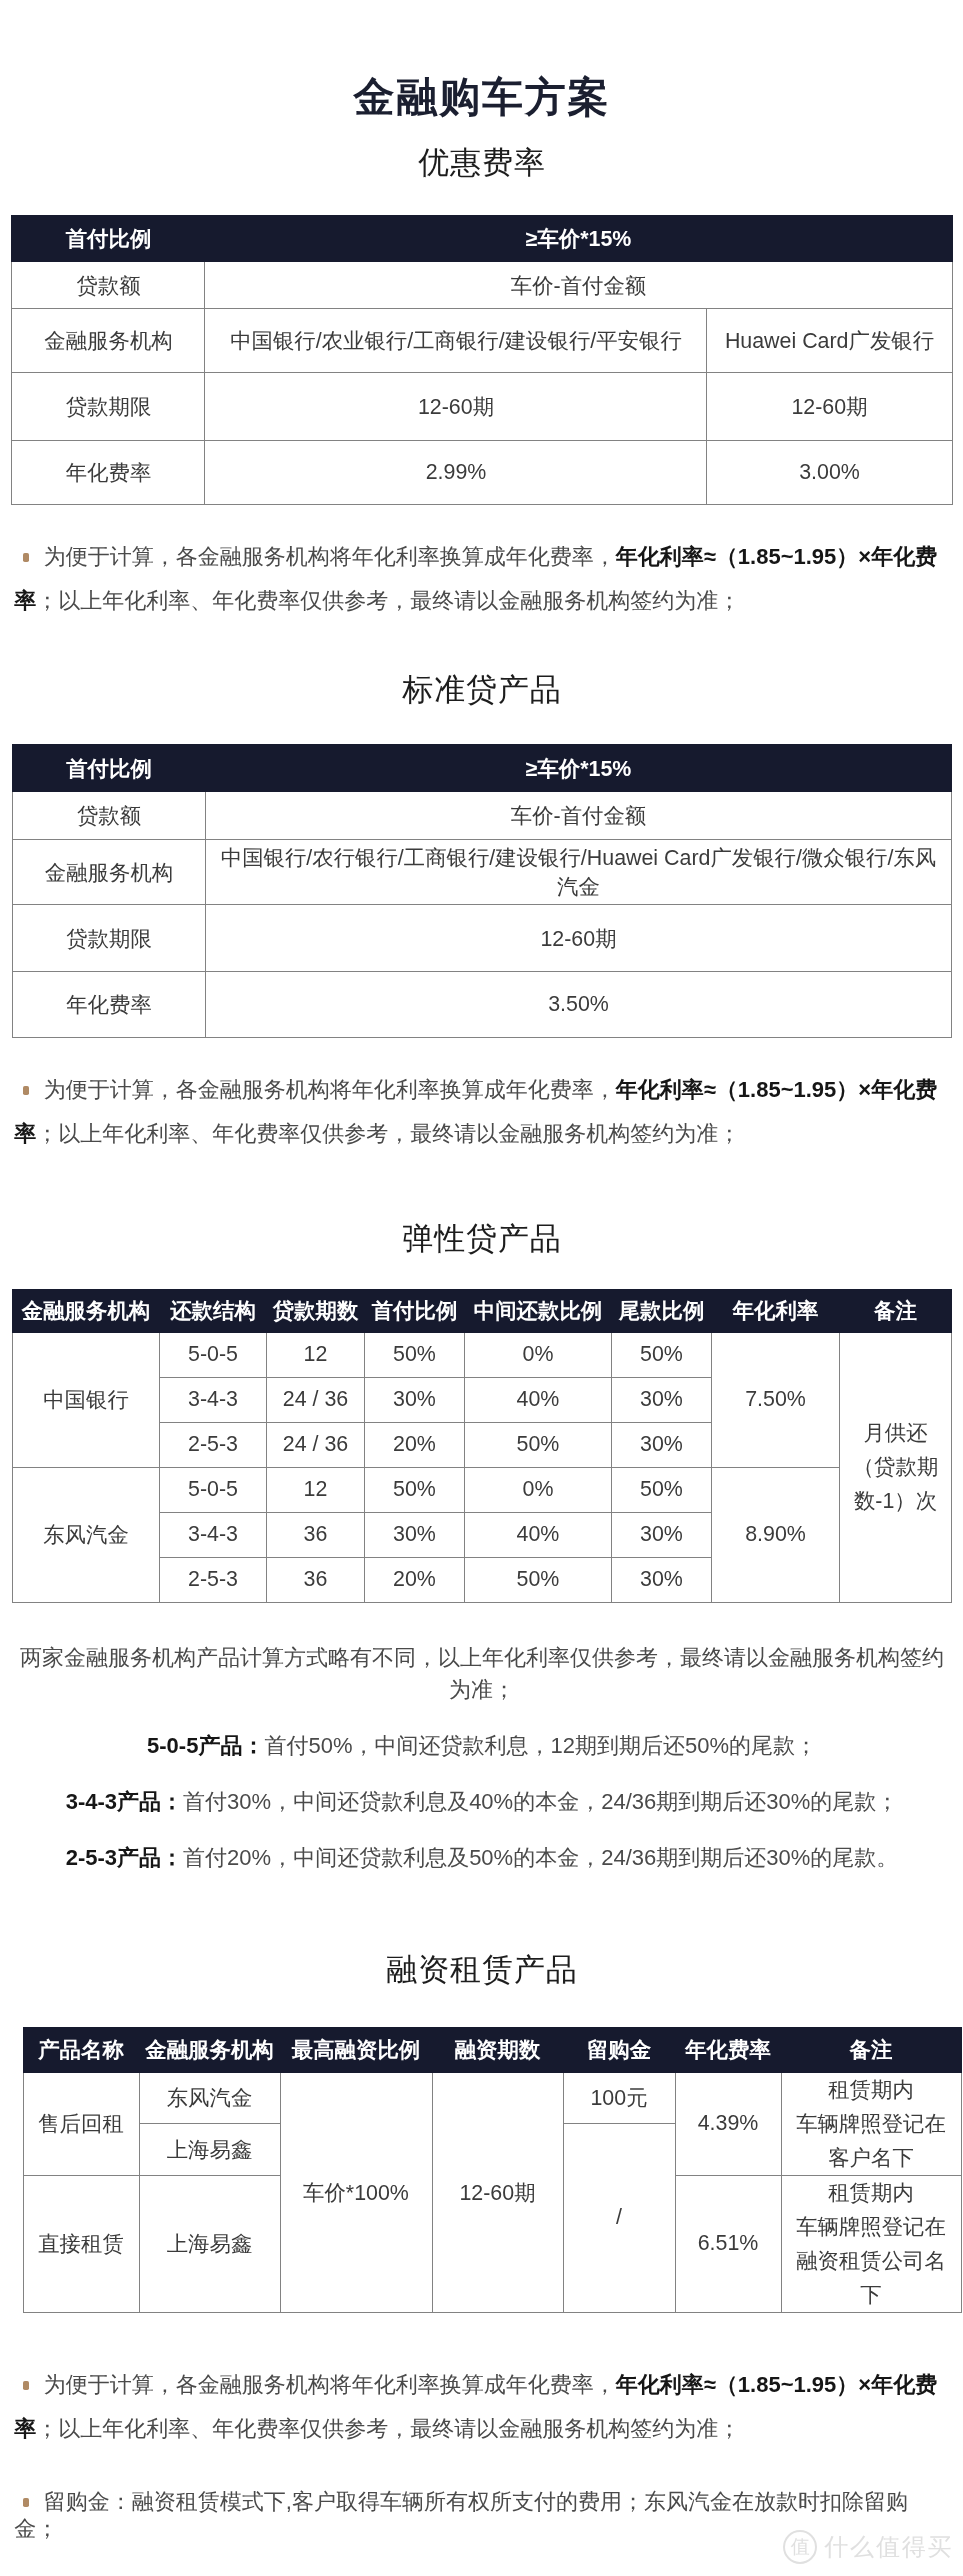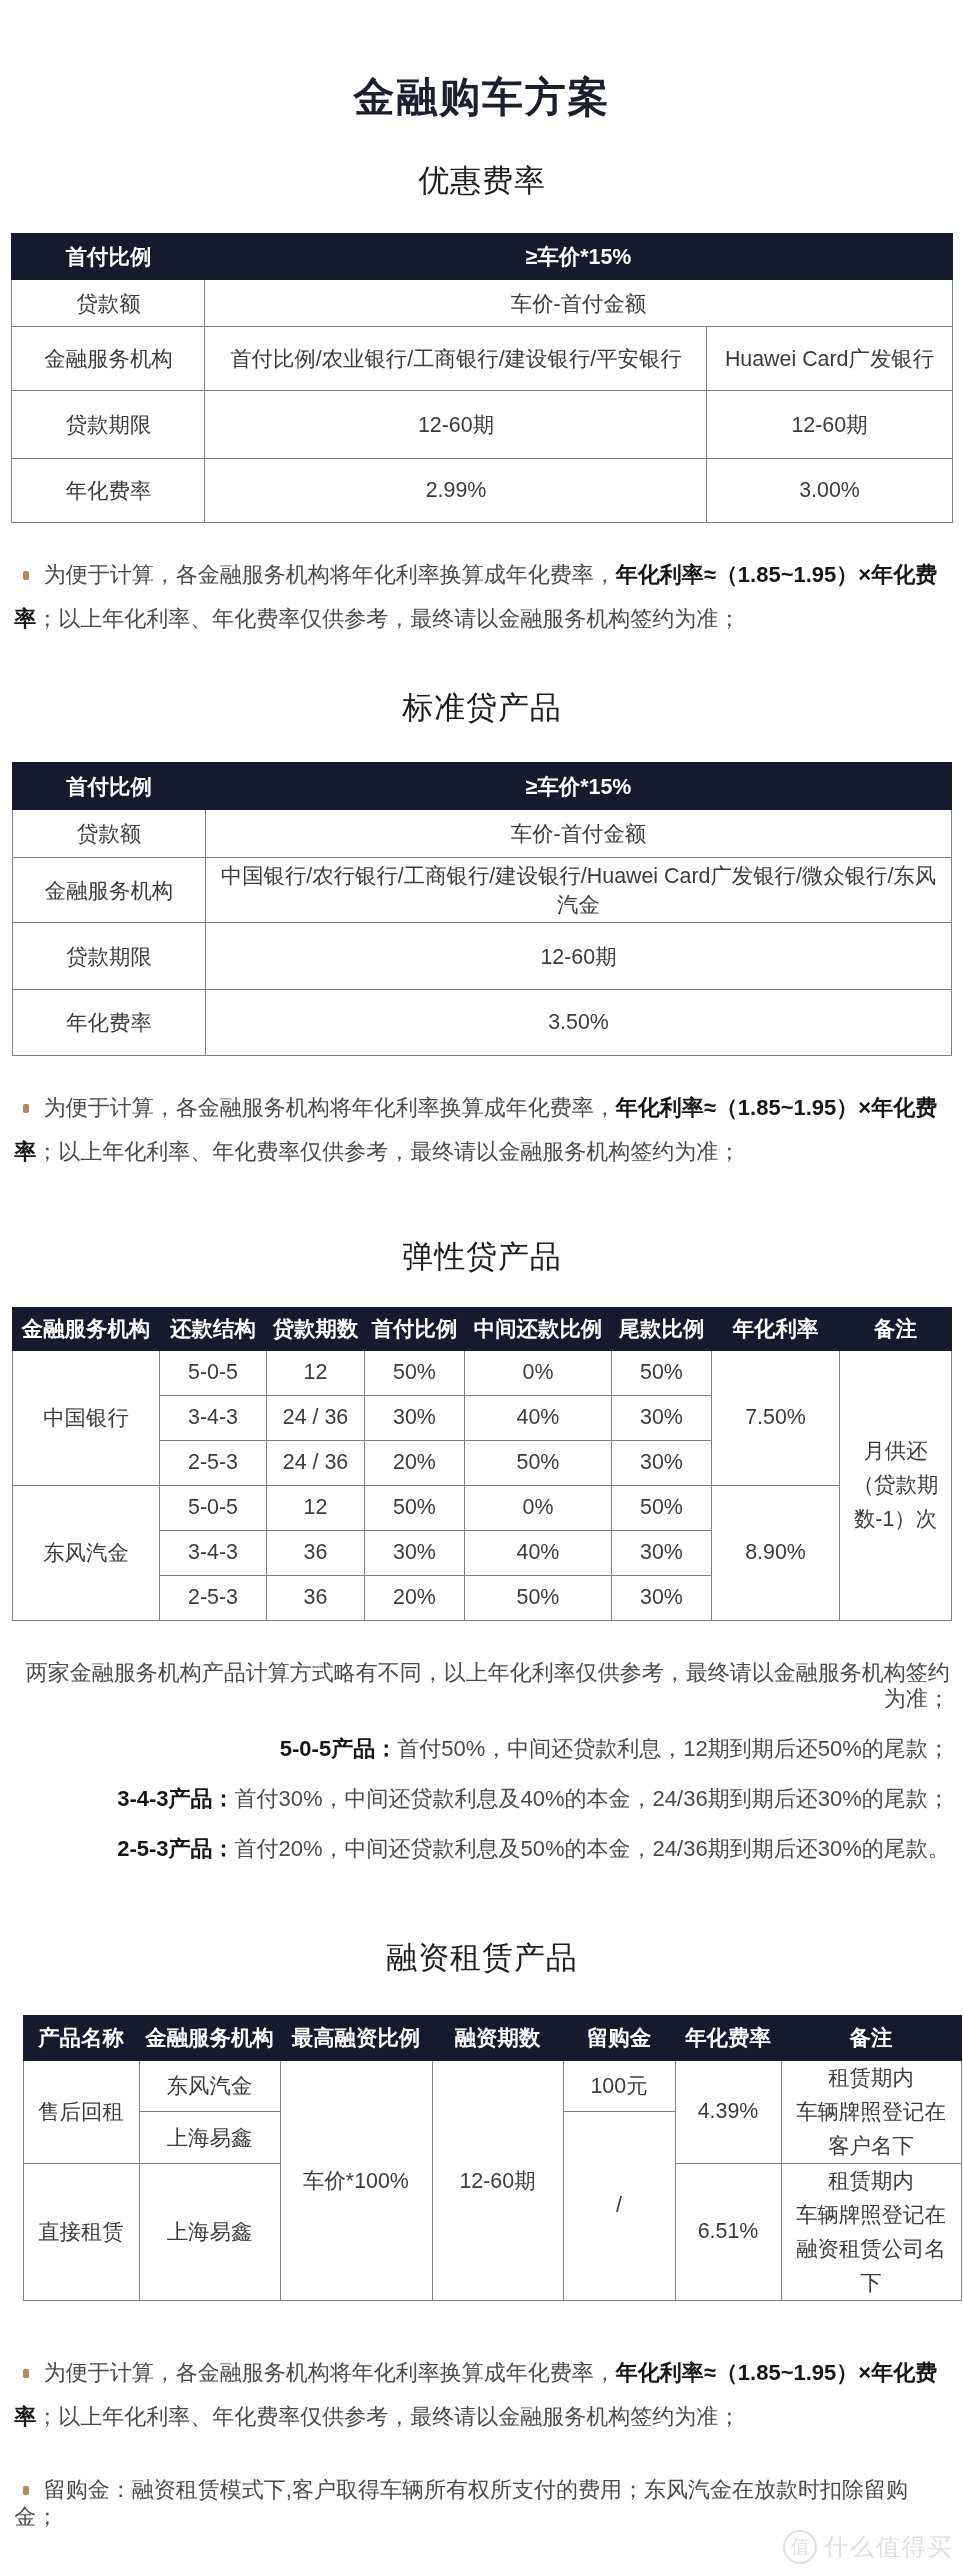--- a/index.html
+++ b/index.html
@@ -9,21 +9,21 @@
     -webkit-font-smoothing:antialiased;
   }
   .page-title{
     margin:16px;padding-top:54px;height:52px;text-align:center;
     font-size:41px;font-weight:800;color:#1b1f30;letter-spacing:1.8px;
   }
   .section-title{
     margin:0;text-align:center;font-size:31px;font-weight:500;color:#1d1d1d;
     height:41px;line-height:41px;letter-spacing:0.9px;
   }
-  .st1{margin-top:38px;}
+  .st1{margin-top:20px;}
   .st2{margin-top:46px;}
   .st3{margin-top:62px;}
   .st4{margin-top:75px;}
   table{
     border-collapse:collapse;table-layout:fixed;width:939px;margin:13px auto;
     border:1.8px solid #5c5c5c;
   }
   .tw1{margin-top:32px;}
   .tw2{margin-top:34px;}
   .tw3{margin-top:30px;}
@@ -47,21 +47,21 @@
   .n2{margin-top:29.5px;}
   .nA{margin-top:50px;}
   .nB{margin-top:37px;line-height:27px;}
   .nC{margin-top:39px;line-height:42px;}
   .note b{color:#161616;font-weight:700;}
   .bullet{
     display:inline-block;width:6.2px;height:9px;border-radius:1.8px;
     background:#b08a64;margin:0 14.3px 0 9px;vertical-align:1.8px;
   }
   .note3{
-    margin:0 14.3px;font-size:22px;color:#4a4a4a;line-height:26px;text-align:right;
+    margin:0 14.3px;font-size:22px;color:#4a4a4a;line-height:32px;text-align:center;
   }
   .note3 b{color:#161616;font-weight:700;}
   .n3a{margin-top:39px;}
   .n3x{margin-top:24px;}
   .watermark{
     position:absolute;right:10.7px;bottom:12.5px;color:#e0e0e0;font-size:24px;
     letter-spacing:1.8px;display:flex;align-items:center;gap:7.1px;
   }
   .wm-circle{
     display:inline-flex;align-items:center;justify-content:center;
@@ -86,21 +86,21 @@
         <tr class="dark rh52">
       <th>首付比例</th>
       <th colspan="2">≥车价*15%</th>
     </tr>
     <tr class="rh53">
       <td>贷款额</td>
       <td colspan="2">车价-首付金额</td>
     </tr>
     <tr class="rh72">
       <td>金融服务机构</td>
-      <td>首付比例/农业银行/工商银行/建设银行/平安银行</td>
+      <td>中国银行/农业银行/工商银行/建设银行/平安银行</td>
       <td>Huawei Card广发银行</td>
     </tr>
     <tr class="rh76">
       <td>贷款期限</td>
       <td>12-60期</td>
       <td>12-60期</td>
     </tr>
     <tr class="rh72">
       <td>年化费率</td>
       <td>2.99%</td>

